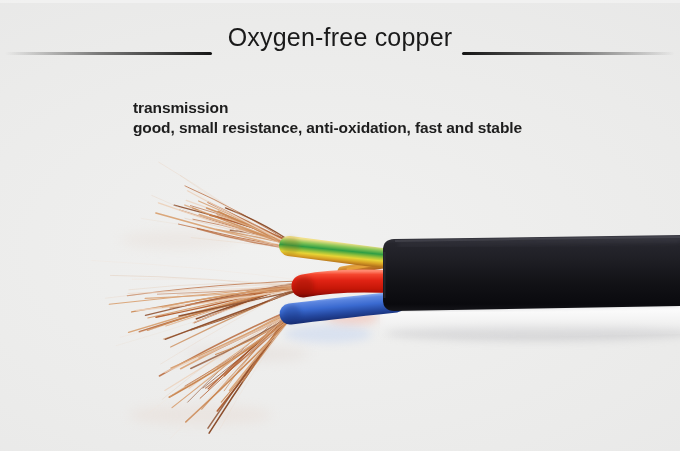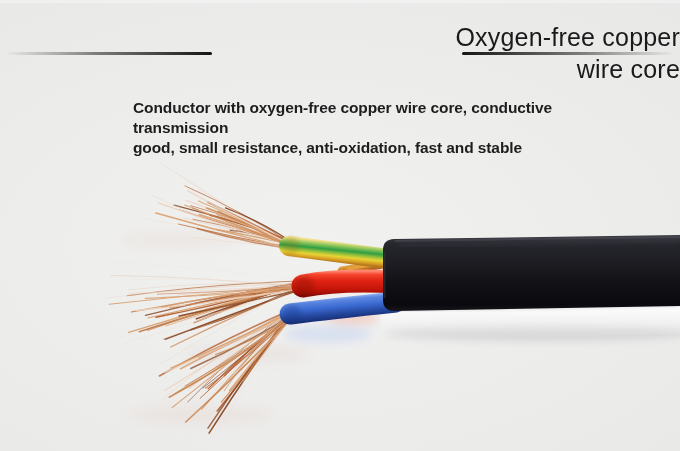--- a/index.html
+++ b/index.html
@@ -4,21 +4,21 @@
 <style>
   html,body{margin:0;padding:0;background:#e8e8e8;}
   .stage{
     position:relative;width:680px;height:451px;overflow:hidden;
     background:radial-gradient(120% 100% at 45% 55%, #f1f1f0 0%, #ebebea 50%, #e4e4e4 100%);
     font-family:"Liberation Sans","DejaVu Sans",sans-serif;
   }
   .top-strip{position:absolute;top:0;left:0;right:0;height:3px;background:#f3f3f3;opacity:.7;}
   .art{position:absolute;left:0;top:0;}
   .title{
-    position:absolute;top:21px;left:0;width:680px;text-align:right;
+    position:absolute;top:21px;left:0;width:680px;text-align:center;
     font-size:25px;line-height:32px;font-weight:400;color:#1a1a1a;letter-spacing:.2px;
   }
   .divider{position:absolute;top:52px;height:3px;border-radius:2px;}
   .divider.left{left:5px;width:207px;
     background:linear-gradient(90deg, rgba(30,30,30,0) 0%, rgba(30,30,30,.55) 45%, #151515 100%);}
   .divider.right{left:462px;width:213px;
     background:linear-gradient(270deg, rgba(30,30,30,0) 0%, rgba(30,30,30,.55) 45%, #151515 100%);}
   .desc{
     position:absolute;top:98px;left:133px;font-size:15.5px;line-height:20px;
     font-weight:700;color:#1d1d1d;letter-spacing:-.1px;white-space:nowrap;
@@ -245,24 +245,22 @@
     <g>
       <path d="M 394 239 L 680 235 L 680 306 L 394 311 Q 383 310.5 383 300 L 383 250 Q 383 239.5 394 239 Z" fill="url(#gJacket)"></path>
       <path d="M 395 241 C 480 239.5 600 238 680 237" stroke="#50505a" stroke-width="1.8" opacity="0.55" fill="none"></path>
       <path d="M 398 245 C 490 243.5 600 242 680 241" stroke="#3c3c46" stroke-width="4" opacity="0.45" fill="none" filter="url(#b2)"></path>
       <path d="M 384.5 252 L 384.5 298" stroke="#34343c" stroke-width="2" opacity="0.6" fill="none"></path>
     </g>
   </svg>
 
   <div class="title">
     <div>Oxygen-free copper</div>
-    <div>wire core</div>
   </div>
   <div class="divider left"></div>
   <div class="divider right"></div>
 
   <div class="desc">
-    <div>Conductor with oxygen-free copper wire core, conductive</div>
     <div>transmission</div>
     <div>good, small resistance, anti-oxidation, fast and stable</div>
   </div>
 
 </div>
 
 </body></html>

